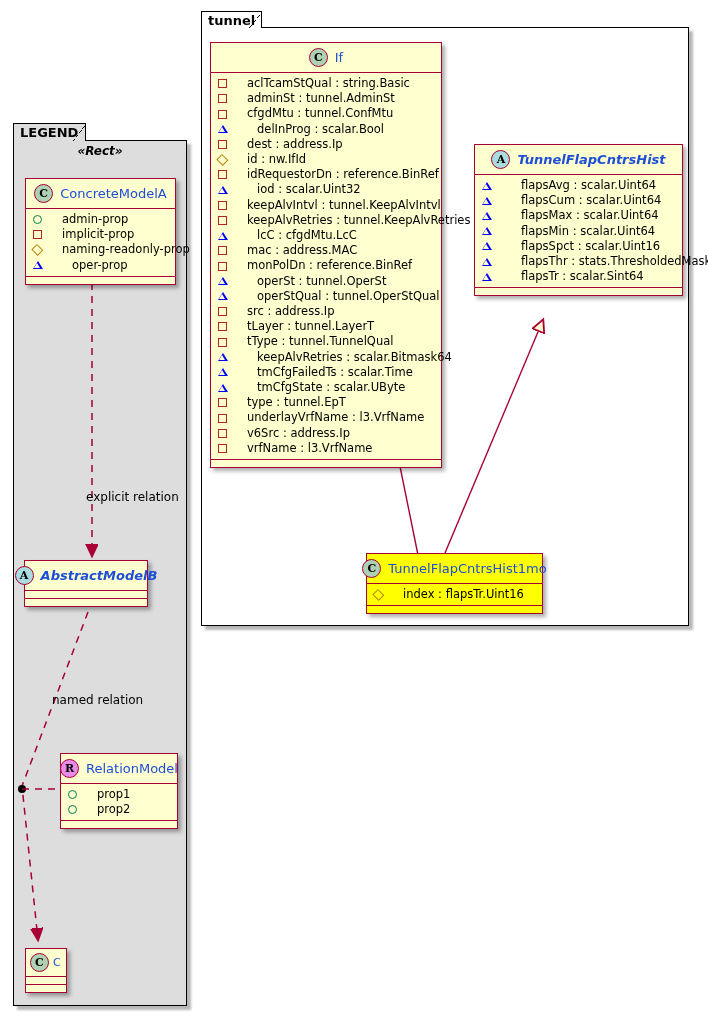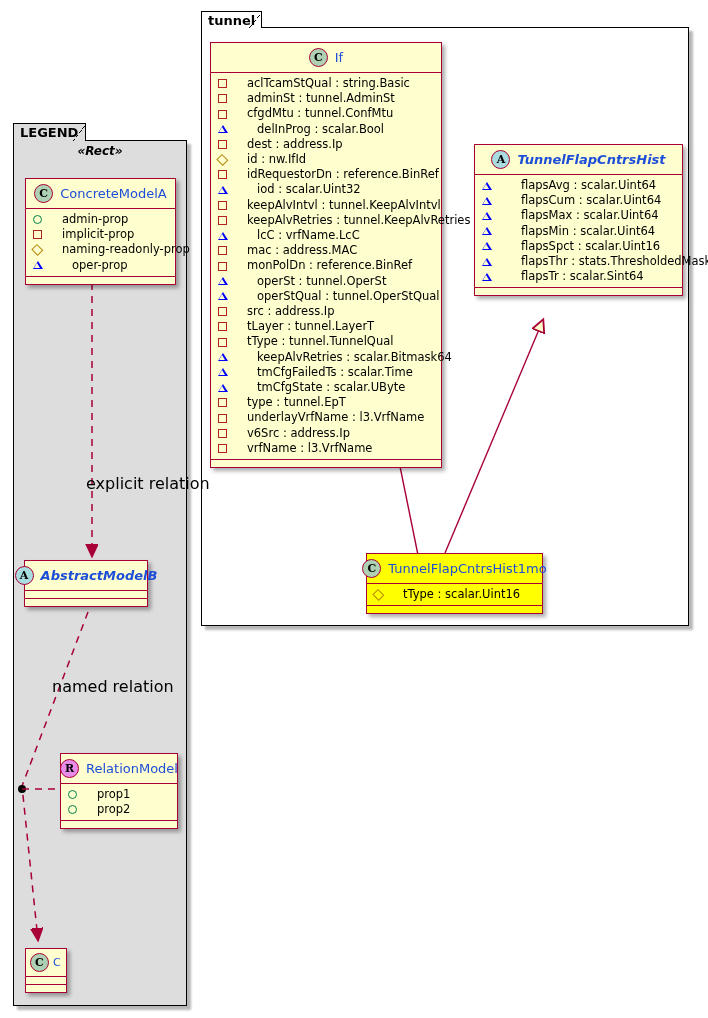--- a/index.html
+++ b/index.html
@@ -46,21 +46,21 @@
   .mk.tri i{position:absolute;left:-5px;top:0;width:0;height:0;
           border-left:5px solid transparent;border-right:5px solid transparent;border-bottom:8px solid #0000FF;}
   .mk.tri u{position:absolute;left:-3.6px;top:2px;width:0;height:0;
           border-left:3.6px solid transparent;border-right:3.6px solid transparent;border-bottom:5.8px solid #FEFECE;}
   .mk.dia{transform:rotate(45deg);border:1.3px solid #B8860B;box-sizing:border-box;width:7.5px;height:7.5px;}
   .mk.cir{border:1.3px solid #038048;border-radius:50%;box-sizing:border-box;}
   .hl .mk.dia{border-color:#B8860B;}
 
   .stereo{text-align:center;font-size:12px;font-style:italic;font-weight:bold;color:#000;}
 
-  .edgelbl{position:absolute;font-size:16px;color:#000;white-space:nowrap;background:transparent;}
+  .edgelbl{position:absolute;font-size:12px;color:#000;white-space:nowrap;background:transparent;margin-top:16px;}
   svg.ov{position:absolute;left:0;top:0;width:708px;height:1018px;overflow:visible;pointer-events:none;}
 </style>
 </head>
 <body>
 
 <div class="pkg-shadow" style="left:205px;top:31px;width:488px;height:599px;"></div>
 <div class="pkg" style="left:201px;top:27px;width:488px;height:599px;"></div>
 <div class="pkg-tab" style="left:201px;top:11px;width:61px;height:17px;background:#FFFFFF;">
   <span>tunnel</span>
   <span class="notch"></span>
@@ -160,21 +160,21 @@
       </div>
       <div class="attr">
         <span class="mk sq"></span>
         <span>keepAlvRetries : tunnel.KeepAlvRetries</span>
       </div>
       <div class="attr">
         <span class="mk tri">
           <i></i>
           <u></u>
         </span>
-        <span>lcC : vrfName.LcC</span>
+        <span>lcC : cfgdMtu.LcC</span>
       </div>
       <div class="attr">
         <span class="mk sq"></span>
         <span>mac : address.MAC</span>
       </div>
       <div class="attr">
         <span class="mk sq"></span>
         <span>monPolDn : reference.BinRef</span>
       </div>
       <div class="attr">
@@ -304,21 +304,21 @@
 </div>
 
 <div class="cls hl" style="left:366px;top:553px;width:177px;">
   <div class="chead">
     <span class="badge C">C</span>
     <span class="title">TunnelFlapCntrsHist1mo</span>
   </div>
   <div class="cbody" id="h1mo-attrs">
       <div class="attr">
         <span class="mk dia"></span>
-        <span>tType : scalar.Uint16</span>
+        <span>index : flapsTr.Uint16</span>
       </div>
     </div>
   <div class="cfoot"></div>
 </div>
 
 <div class="cls" style="left:25px;top:178px;width:151px;">
   <div class="chead">
     <span class="badge C">C</span>
     <span class="title">ConcreteModelA</span>
   </div>

